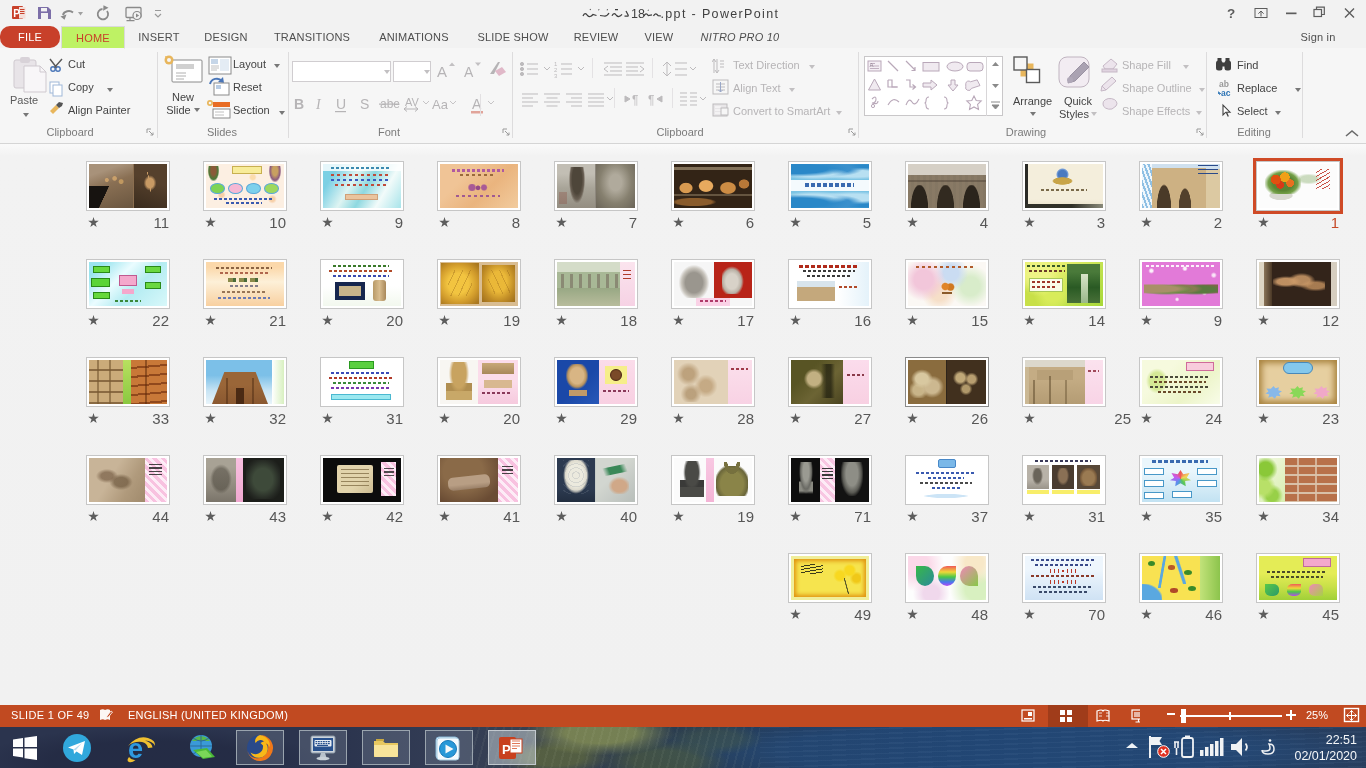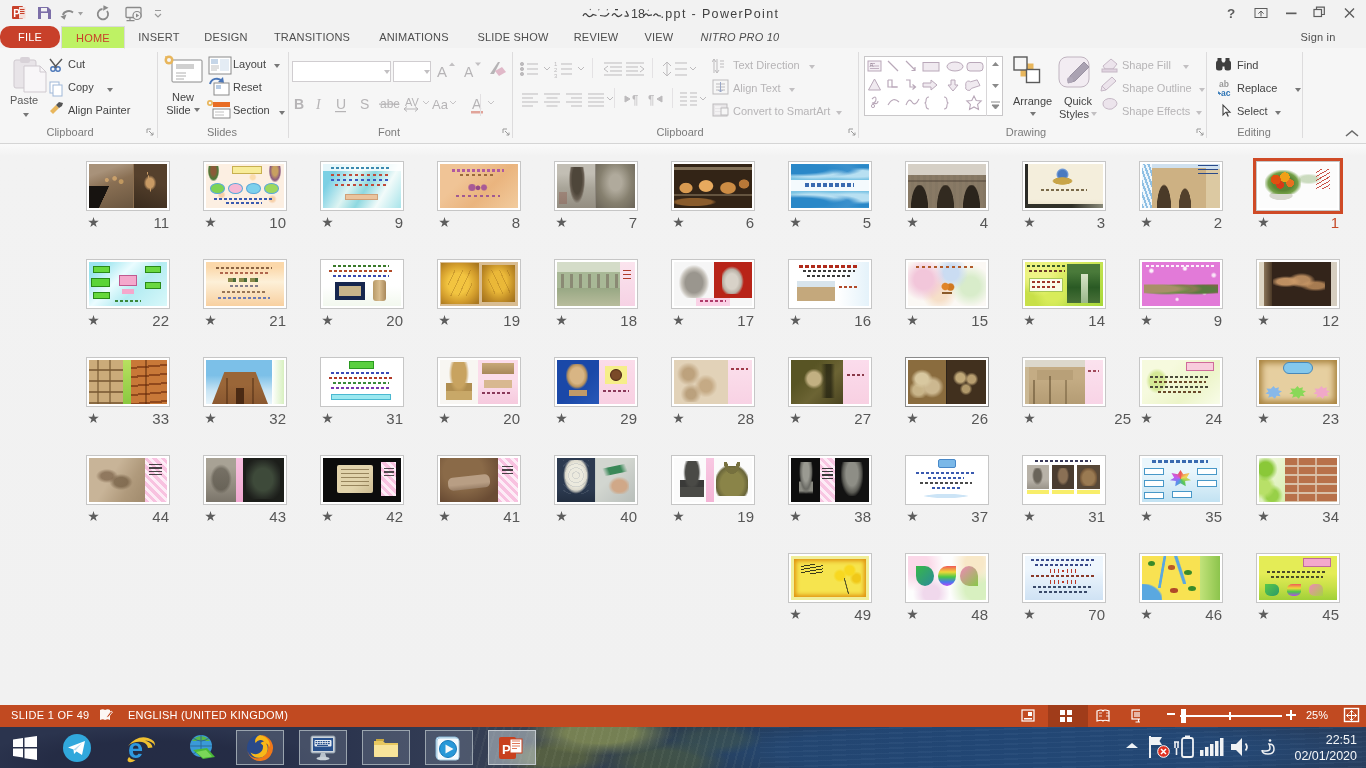--- a/index.html
+++ b/index.html
@@ -797,21 +797,21 @@
         <div class="im" style="background:#0a0a0a;">
           <i style="left:0;top:0;width:29px;height:44px;background:#0e0e0e"></i>
           <i style="left:8px;top:4px;width:14px;height:32px;background:radial-gradient(ellipse at 50% 30%,#9a9a92 0 30%,#6a6a64 55%,transparent 70%),linear-gradient(180deg,transparent 60%,#8a8a82 62% 90%,transparent)"></i>
           <i style="left:29px;top:0;width:15px;height:44px;background:repeating-linear-gradient(45deg,#f8c6e2 0 3px,#fdecf6 3px 6px)"></i>
           <i style="left:31px;top:10px;width:11px;height:12px;background:repeating-linear-gradient(180deg,#3a3a3a 0 1.2px,transparent 1.2px 3.2px)"></i>
           <i style="left:44px;top:0;width:34px;height:44px;background:#121212"></i>
           <i style="left:50px;top:4px;width:22px;height:34px;background:radial-gradient(ellipse at 50% 35%,#8e8e86 0 38%,#5a5a54 60%,transparent 75%)"></i>
         </div>
       </div>
       <span class="star" style="left:790px;top:511px"></span>
-      <span class="num" style="left:788px;top:508px">38</span>
+      <span class="num" style="left:788px;top:508px">71</span>
       <div class="th" style="left:905px;top:455px;">
         <div class="im" style="background:#ffffff;">
           <i style="left:30px;top:1px;width:18px;height:9px;background:#7ab8e8;border-radius:2px;border:.5px solid #4888c8"></i>
           <i style="left:8px;top:14px;width:60px;height:2px;background:repeating-linear-gradient(90deg,#3a5ab0 0 3px,transparent 3px 5px)"></i>
           <i style="left:20px;top:19px;width:36px;height:2px;background:repeating-linear-gradient(90deg,#3a5ab0 0 3px,transparent 3px 5px)"></i>
           <i style="left:12px;top:24px;width:52px;height:2px;background:repeating-linear-gradient(90deg,#4a4a4a 0 3px,transparent 3px 5px)"></i>
           <i style="left:24px;top:29px;width:28px;height:2px;background:repeating-linear-gradient(90deg,#3a5ab0 0 3px,transparent 3px 5px)"></i>
           <i style="left:16px;top:36px;width:44px;height:4px;background:radial-gradient(ellipse,#cce4f6 0 60%,transparent 75%)"></i>
         </div>
       </div>

